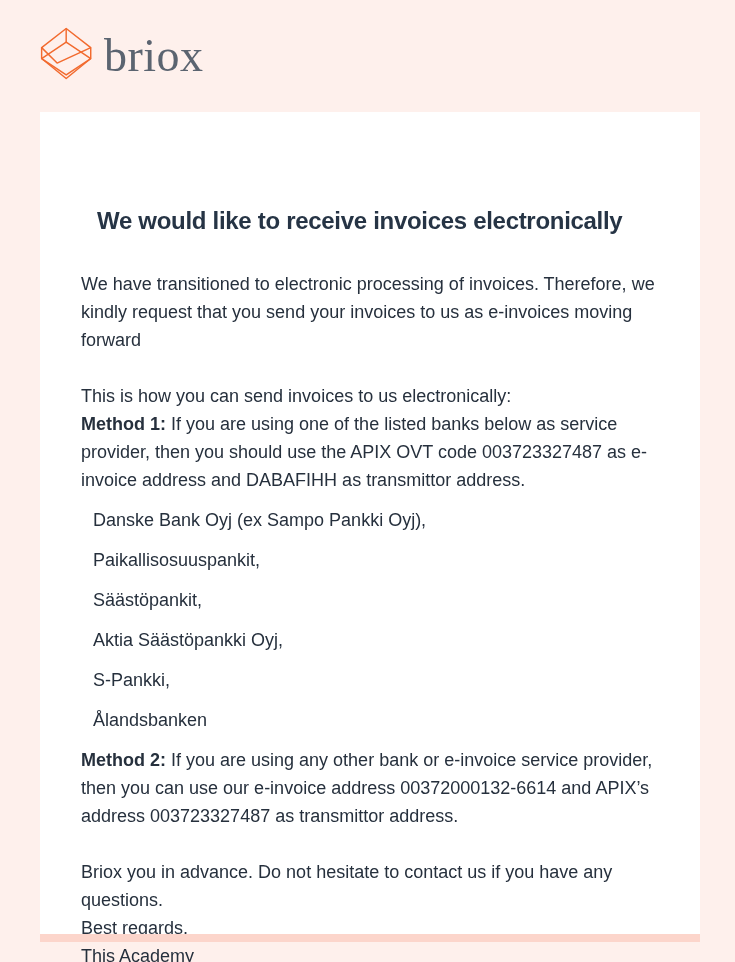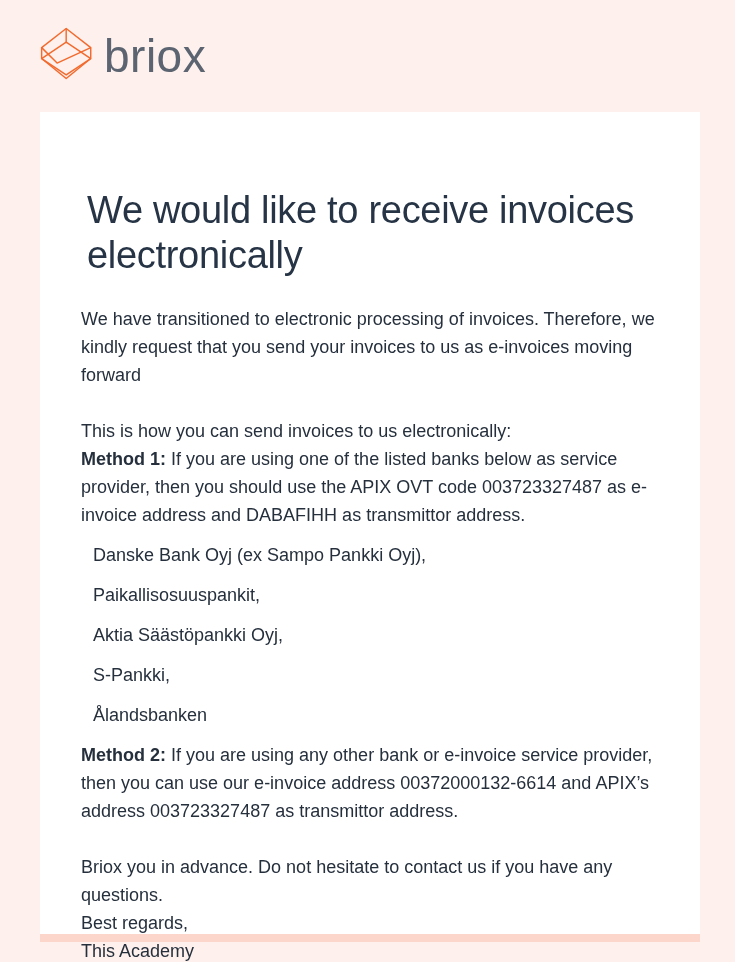--- a/index.html
+++ b/index.html
@@ -22,21 +22,21 @@
       height: 60px;
       display: flex;
       align-items: center;
     }
     .logo-mark {
       width: 60px;
       height: 60px;
       display: block;
     }
     .logo-text {
-      font-family: Liberation Sans, sans-serif;
+      font-family: Liberation Serif, serif;
       font-weight: 200;
       font-size: 46px;
       color: #5b6470;
       margin-left: 6px;
       letter-spacing: 0.5px;
       line-height: 1;
       position: relative;
       top: -4px;
       margin-top: 11px;
     }
@@ -56,24 +56,24 @@
       height: 8px;
       background: #fcd5cb;
     }
     .content {
       position: absolute;
       left: 41px;
       top: 70px;
       width: 590px;
     }
     h1 {
-      margin: 6px;
+      margin: 16px;
       font-family: "Liberation Sans", sans-serif;
-      font-weight: 400;
-      font-size: 38px;
+      font-weight: 700;
+      font-size: 24px;
       line-height: 45px;
       color: #263445;
       letter-spacing: -0.3px;
     }
     .body-text {
       margin-top: 27px;
       font-size: 18px;
       line-height: 28px;
       color: #26303d;
     }
@@ -124,20 +124,21 @@
     <div class="body-text">
       <p class="para">We have transitioned to electronic processing of invoices. Therefore, we kindly request that you send your invoices to us as e-invoices moving forward</p>
       <div class="spacer"></div>
 
       <p class="para">This is how you can send invoices to us electronically:</p>
       <p class="para"><span class="bold">Method 1:</span><span> If you are using one of the listed banks below as service provider, then you should use the APIX OVT code 003723327487 as e-invoice address and DABAFIHH as transmittor address.</span></p>
 
       <ul class="bank-list">
         <li>Danske Bank Oyj (ex Sampo Pankki Oyj),</li>
         <li>Paikallisosuuspankit,</li>
+        <li>Säästöpankit,</li>
         <li>Aktia Säästöpankki Oyj,</li>
         <li>S-Pankki,</li>
         <li>Ålandsbanken</li>
       </ul>
 
       <p class="para"><span class="bold">Method 2:</span><span> If you are using any other bank or e-invoice service provider, then you can use our e-invoice address 00372000132-6614 and APIX’s address 003723327487 as transmittor address.</span></p>
       <div class="spacer"></div>
 
       <p class="para">Briox you in advance. Do not hesitate to contact us if you have any questions.</p>
       <p class="para">Best regards,</p>

